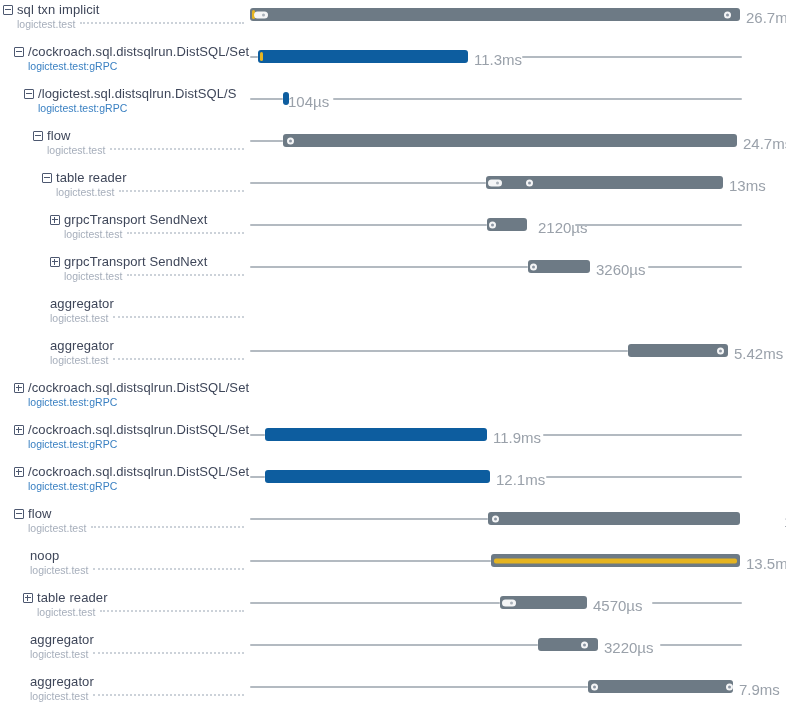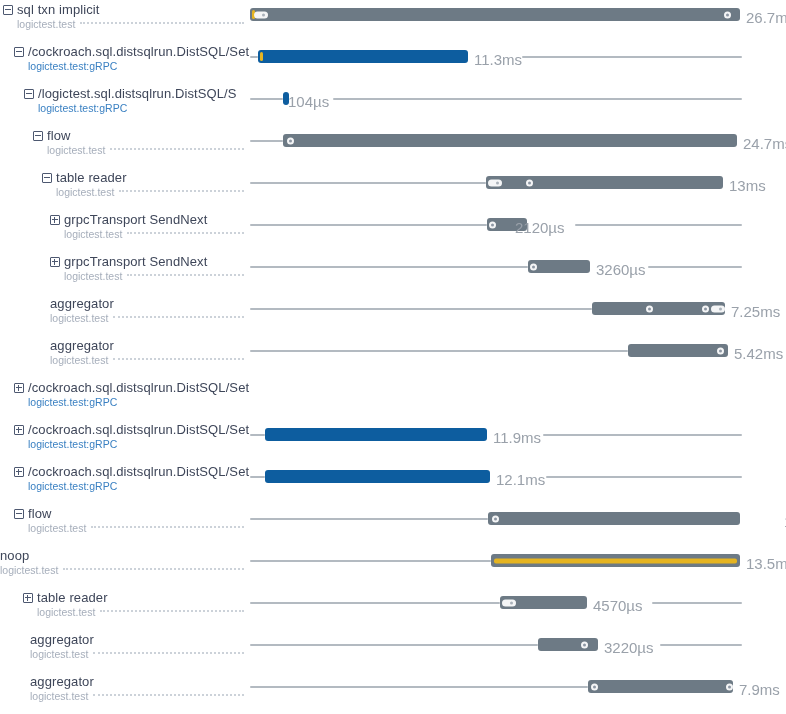--- a/index.html
+++ b/index.html
@@ -152,21 +152,21 @@
       </div>
       <div class="sub-line">
         <span class="span-sub">logictest.test</span>
         <span class="dots"></span>
       </div>
     </div>
     <div class="timeline">
       <div class="bar gray" style="left: 487px; width: 40px;">
           <span class="marker dot" style="left: 2px;"></span>
         </div>
-      <span class="duration" style="left: 515px;">2120µs</span>
+      <span class="duration" style="left: 538px;">2120µs</span>
     <div class="tl-line" style="left: 250px; width: 237px;"></div>
         <div class="tl-line" style="left: 575px; width: 167px;"></div>
       </div>
   </div>
     <div class="row">
     <div class="labels" style="padding-left: 50px;">
       <div class="name-line">
         <span class="icon-box plus"></span>
         <span class="span-name">grpcTransport SendNext</span>
       </div>
@@ -188,29 +188,20 @@
     <div class="labels" style="padding-left: 50px;">
       <div class="name-line">
 
         <span class="span-name">aggregator</span>
       </div>
       <div class="sub-line no-icon">
         <span class="span-sub">logictest.test</span>
         <span class="dots"></span>
       </div>
     </div>
-    <div class="timeline">
-      <div class="bar gray" style="left: 592px; width: 133px;">
-          <span class="marker dot" style="left: 54px;"></span>
-          <span class="marker dot" style="left: 110px;"></span>
-          <span class="marker pill" style="left: 119px;"></span>
-        </div>
-      <span class="duration" style="left: 731px;">7.25ms</span>
-    <div class="tl-line" style="left: 250px; width: 342px;"></div>
-      </div>
   </div>
     <div class="row">
     <div class="labels" style="padding-left: 50px;">
       <div class="name-line">
 
         <span class="span-name">aggregator</span>
       </div>
       <div class="sub-line no-icon">
         <span class="span-sub">logictest.test</span>
         <span class="dots"></span>
@@ -285,21 +276,21 @@
     </div>
     <div class="timeline">
       <div class="bar gray" style="left: 488px; width: 252px;">
           <span class="marker dot" style="left: 4px;"></span>
         </div>
       <span class="duration" style="left: 784px;">13.6ms</span>
     <div class="tl-line" style="left: 250px; width: 238px;"></div>
       </div>
   </div>
     <div class="row">
-    <div class="labels" style="">
+    <div class="labels" style="padding-left: 30px;">
       <div class="name-line">
 
         <span class="span-name">noop</span>
       </div>
       <div class="sub-line no-icon">
         <span class="span-sub">logictest.test</span>
         <span class="dots"></span>
       </div>
     </div>
     <div class="timeline">

